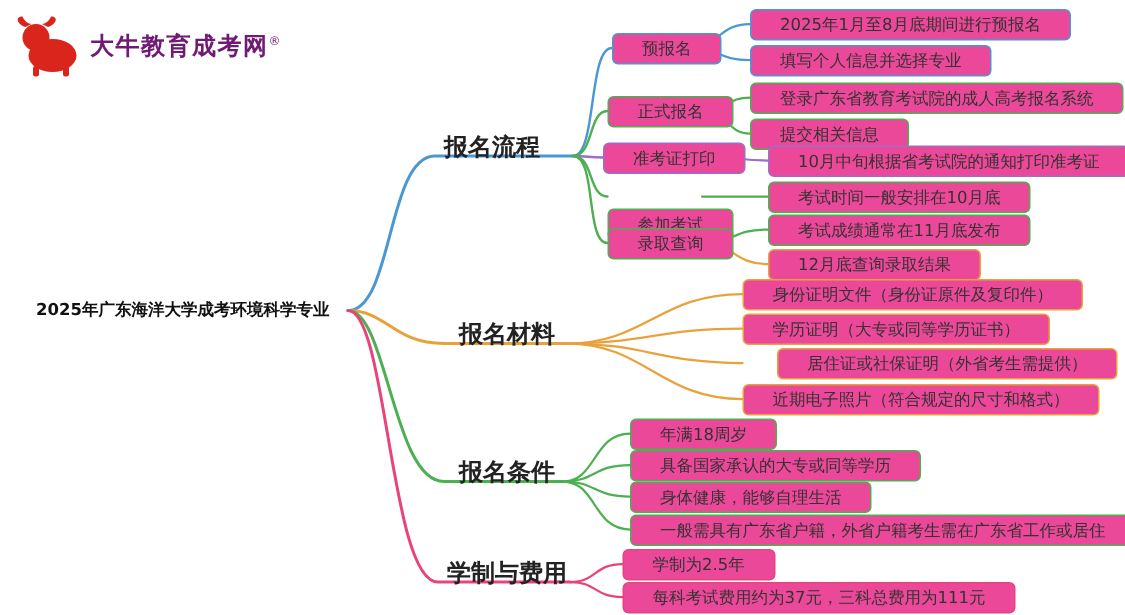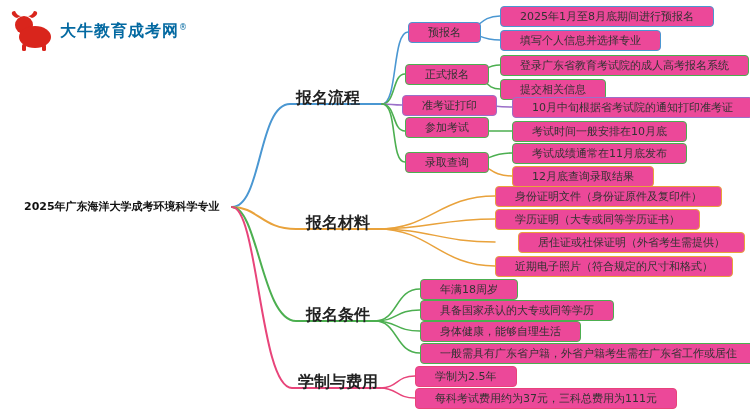--- a/index.html
+++ b/index.html
@@ -64,37 +64,37 @@
   <div class="logo">
     <svg width="46" height="42" viewBox="0 0 46 42">
       <path d="M9 8 C3 6 2 1 7 1 C8 4 11 6 13 6 Z" fill="#d9251c"></path>
       <path d="M24 8 C30 6 31 1 26 1 C25 4 22 6 20 6 Z" fill="#d9251c"></path>
       <circle cx="16" cy="15" r="9" fill="#d9251c"></circle>
       <ellipse cx="27" cy="27" rx="16" ry="11" fill="#d9251c"></ellipse>
       <rect x="14" y="34" width="4" height="7" rx="1.5" fill="#d9251c"></rect>
       <rect x="34" y="34" width="4" height="7" rx="1.5" fill="#d9251c"></rect>
     </svg>
     <div class="logo-text">
-      <div class="logo-title" style="color: #0369a1;">
+      <div class="logo-title" style="color: #701a75;">
         <span>大牛教育成考网</span><sup>®</sup>
       </div>
     </div>
   </div>
 
   <div class="root-label" style="left:24px;top:199px">2025年广东海洋大学成考环境科学专业</div>
 
   <div class="branch-label" style="left:296px;top:88px">报名流程</div>
   <div class="branch-label" style="left:306px;top:213px">报名材料</div>
   <div class="branch-label" style="left:306px;top:305px">报名条件</div>
   <div class="branch-label" style="left:298px;top:372px">学制与费用</div>
 
   <div class="node" style="left: 408px; top: 22px; border-color: rgb(74, 151, 210);">预报名</div>
   <div class="node" style="left: 405px; top: 64px; border-color: rgb(76, 175, 80);">正式报名</div>
   <div class="node" style="left: 402px; top: 95px; border-color: rgb(155, 111, 201);">准考证打印</div>
-  <div class="node" style="left: 405px; top: 117px; border-color: rgb(76, 175, 80);">参加考试</div>
+  <div class="node" style="left: 405px; top: 139px; border-color: rgb(76, 175, 80);">参加考试</div>
   <div class="node" style="left: 405px; top: 152px; border-color: rgb(76, 175, 80);">录取查询</div>
 
   <div class="node" style="left: 500px; top: 6px; border-color: rgb(74, 151, 210);">2025年1月至8月底期间进行预报名</div>
   <div class="node" style="left: 500px; top: 30px; border-color: rgb(74, 151, 210);">填写个人信息并选择专业</div>
   <div class="node" style="left: 500px; top: 55px; border-color: rgb(76, 175, 80);">登录广东省教育考试院的成人高考报名系统</div>
   <div class="node" style="left: 500px; top: 79px; border-color: rgb(76, 175, 80);">提交相关信息</div>
   <div class="node" style="left: 512px; top: 97px; border-color: rgb(155, 111, 201);">10月中旬根据省考试院的通知打印准考证</div>
   <div class="node" style="left: 512px; top: 121px; border-color: rgb(76, 175, 80);">考试时间一般安排在10月底</div>
   <div class="node" style="left: 512px; top: 143px; border-color: rgb(76, 175, 80);">考试成绩通常在11月底发布</div>
   <div class="node" style="left: 512px; top: 166px; border-color: rgb(233, 162, 59);">12月底查询录取结果</div>

